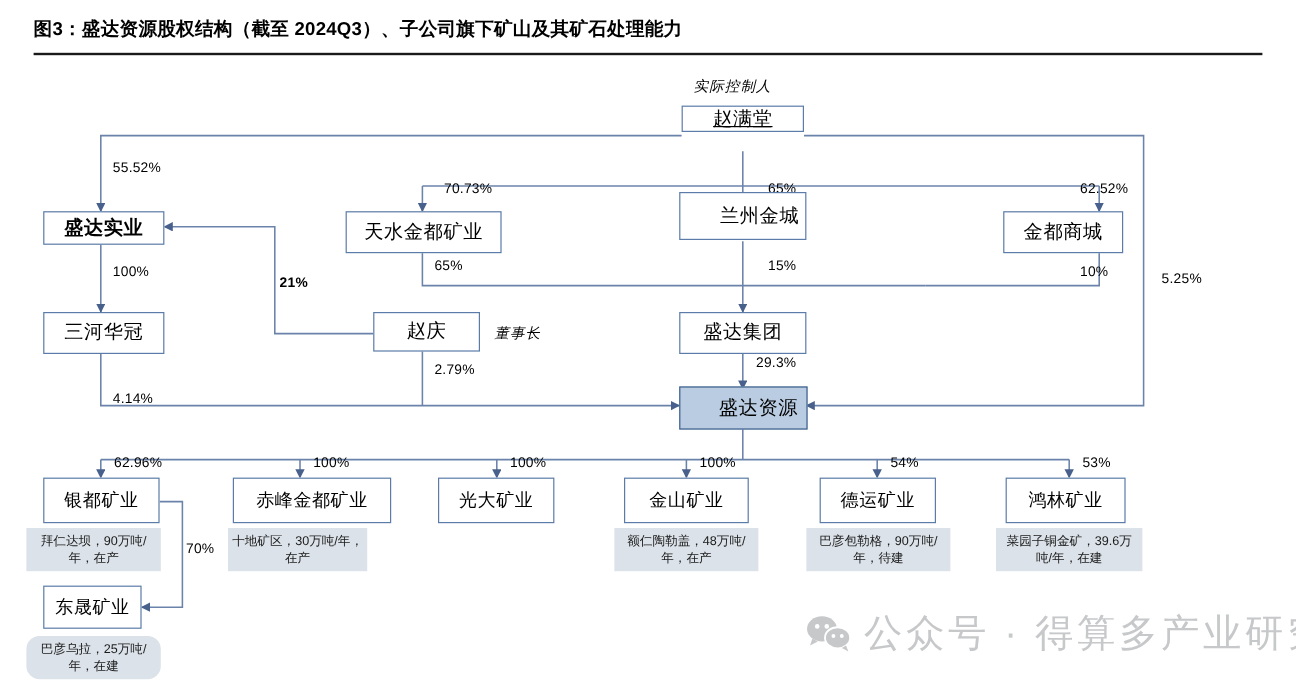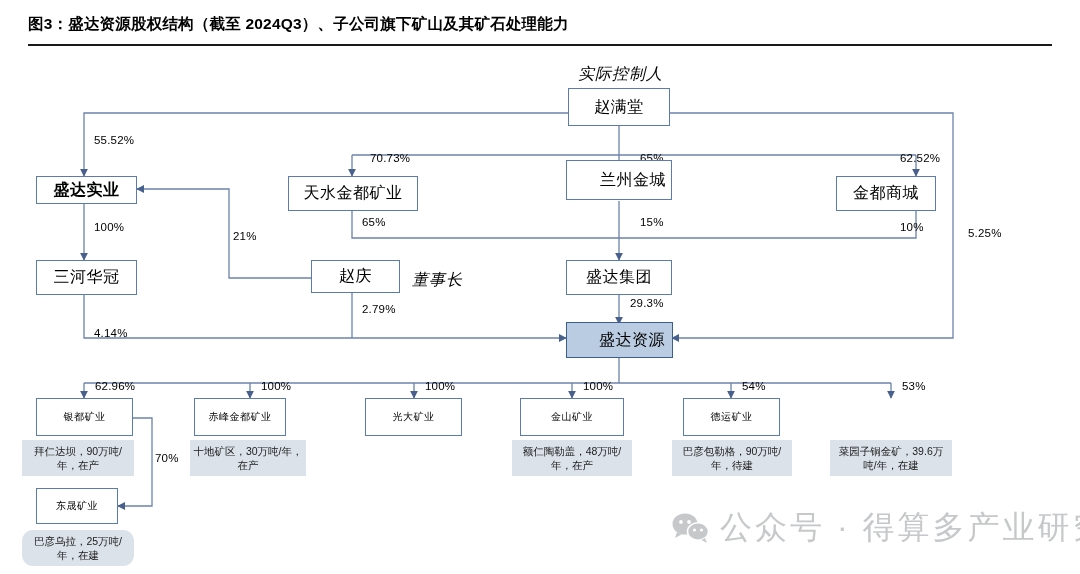--- a/index.html
+++ b/index.html
@@ -22,37 +22,37 @@
 
   
   .canvas{position:absolute;left:0;top:0;width:1080px;height:574px;}
   svg.wires{position:absolute;left:0;top:0;width:1080px;height:574px;pointer-events:none;}
 
   
   .node{
     position:absolute;box-sizing:border-box;
     border:1.4px solid #5b7ca8;background:#ffffff;
     display:flex;align-items:center;justify-content:center;
-    font-size:10px;color:#000;white-space:nowrap;letter-spacing:.5px;
+    font-size:15px;color:#000;white-space:nowrap;letter-spacing:.5px;
   }
   .node.big{font-size:16px;}
   .node.accent{background:#b9cce2;border-color:#3d5f8a;}
 
   
   .cap{
     position:absolute;box-sizing:border-box;background:#dbe2e9;border:0;
     display:flex;align-items:center;justify-content:center;text-align:center;
     font-size:10.5px;line-height:1.35;color:#1b1b1b;padding:2px 3px;
   }
 
   
   .lab{
     position:absolute;font-size:11px;color:#000;white-space:nowrap;letter-spacing:.2px;
   }
-  .lab.italic{font-style:italic;font-size:16px;letter-spacing:1px;}
+  .lab.italic{font-style:italic;font-size:12px;letter-spacing:1px;}
   .lab.pct{font-size:11.5px;}
 
   
   .wm{
     position:absolute;left:672px;top:506px;display:flex;align-items:center;gap:10px;
     color:#c6c8ca;font-size:32px;letter-spacing:3px;white-space:nowrap;
   }
   .wm svg{display:block;}
 </style>
 </head>
@@ -118,57 +118,58 @@
     <div class="lab italic" style="left:578px;top:64px;">实际控制人</div>
     <div class="lab italic" style="left:412px;top:270px;">董事长</div>
 
     <div class="lab pct" style="left:94px;top:134px;">55.52%</div>
     <div class="lab pct" style="left:370px;top:152px;">70.73%</div>
     <div class="lab pct" style="left:640px;top:152px;">65%</div>
     <div class="lab pct" style="left:900px;top:152px;">62.52%</div>
     <div class="lab pct" style="left:968px;top:227px;">5.25%</div>
 
     <div class="lab pct" style="left:94px;top:221px;">100%</div>
-    <div class="lab pct" style="left:233px;top:230px;">21%</div>
+    <div class="lab pct" style="left:233px;top:230px;font-weight:bold;">21%</div>
 
     <div class="lab pct" style="left:362px;top:216px;">65%</div>
     <div class="lab pct" style="left:640px;top:216px;">15%</div>
     <div class="lab pct" style="left:900px;top:221px;">10%</div>
 
     <div class="lab pct" style="left:94px;top:303px;margin-top:24px;">4.14%</div>
     <div class="lab pct" style="left:362px;top:303px;">2.79%</div>
     <div class="lab pct" style="left:630px;top:297px;">29.3%</div>
 
     <div class="lab pct" style="left:95px;top:380px;">62.96%</div>
     <div class="lab pct" style="left:261px;top:380px;">100%</div>
     <div class="lab pct" style="left:425px;top:380px;">100%</div>
     <div class="lab pct" style="left:583px;top:380px;">100%</div>
     <div class="lab pct" style="left:742px;top:380px;">54%</div>
     <div class="lab pct" style="left:902px;top:380px;">53%</div>
 
     <div class="lab pct" style="left:155px;top:452px;">70%</div>
 
-    <div class="node big" style="left:568px;top:88px;width:102px;height:38px;">赵满堂</div>
+    <div class="node big" style="left:568px;top:88px;width:102px;height:22px;text-decoration:underline;">赵满堂</div>
 
     <div class="node big" style="left:36px;top:176px;width:101px;height:28px;font-weight:bold;">盛达实业</div>
     <div class="node big" style="left:288px;top:176px;width:130px;height:35px;">天水金都矿业</div>
     <div class="node big" style="left:566px;top:160px;width:106px;height:40px;padding-left:28px;">兰州金城</div>
     <div class="node big" style="left:836px;top:176px;width:100px;height:35px;">金都商城</div>
 
     <div class="node big" style="left:36px;top:260px;width:101px;height:35px;">三河华冠</div>
     <div class="node big" style="left:311px;top:260px;width:89px;height:33px;">赵庆</div>
     <div class="node big" style="left:566px;top:260px;width:106px;height:35px;">盛达集团</div>
 
     <div class="node big accent" style="left:566px;top:322px;width:107px;height:36px;padding-left:25px;">盛达资源</div>
 
     <div class="node" style="left:36px;top:398px;width:97px;height:38px;">银都矿业</div>
-    <div class="node" style="left:194px;top:398px;width:92px;height:38px;text-align:center;">赤峰金都矿业</div>
+    <div class="node" style="left:194px;top:398px;width:132px;height:38px;text-align:center;">赤峰金都矿业</div>
     <div class="node" style="left:365px;top:398px;width:97px;height:38px;">光大矿业</div>
     <div class="node" style="left:520px;top:398px;width:104px;height:38px;">金山矿业</div>
     <div class="node" style="left:683px;top:398px;width:97px;height:38px;">德运矿业</div>
+    <div class="node" style="left:838px;top:398px;width:100px;height:38px;">鸿林矿业</div>
 
     <div class="node" style="left:36px;top:488px;width:82px;height:36px;">东晟矿业</div>
 
     <div class="cap" style="left:22px;top:440px;width:112px;height:36px;">拜仁达坝，90万吨/年，在产</div>
     <div class="cap" style="left:190px;top:440px;width:116px;height:36px;">十地矿区，30万吨/年，在产</div>
     <div class="cap" style="left:512px;top:440px;width:120px;height:36px;">额仁陶勒盖，48万吨/年，在产</div>
     <div class="cap" style="left:672px;top:440px;width:120px;height:36px;">巴彦包勒格，90万吨/年，待建</div>
     <div class="cap" style="left:830px;top:440px;width:122px;height:36px;">菜园子铜金矿，39.6万吨/年，在建</div>
     <div class="cap" style="left:22px;top:530px;width:112px;height:36px;border-radius:11px;">巴彦乌拉，25万吨/年，在建</div>
 

